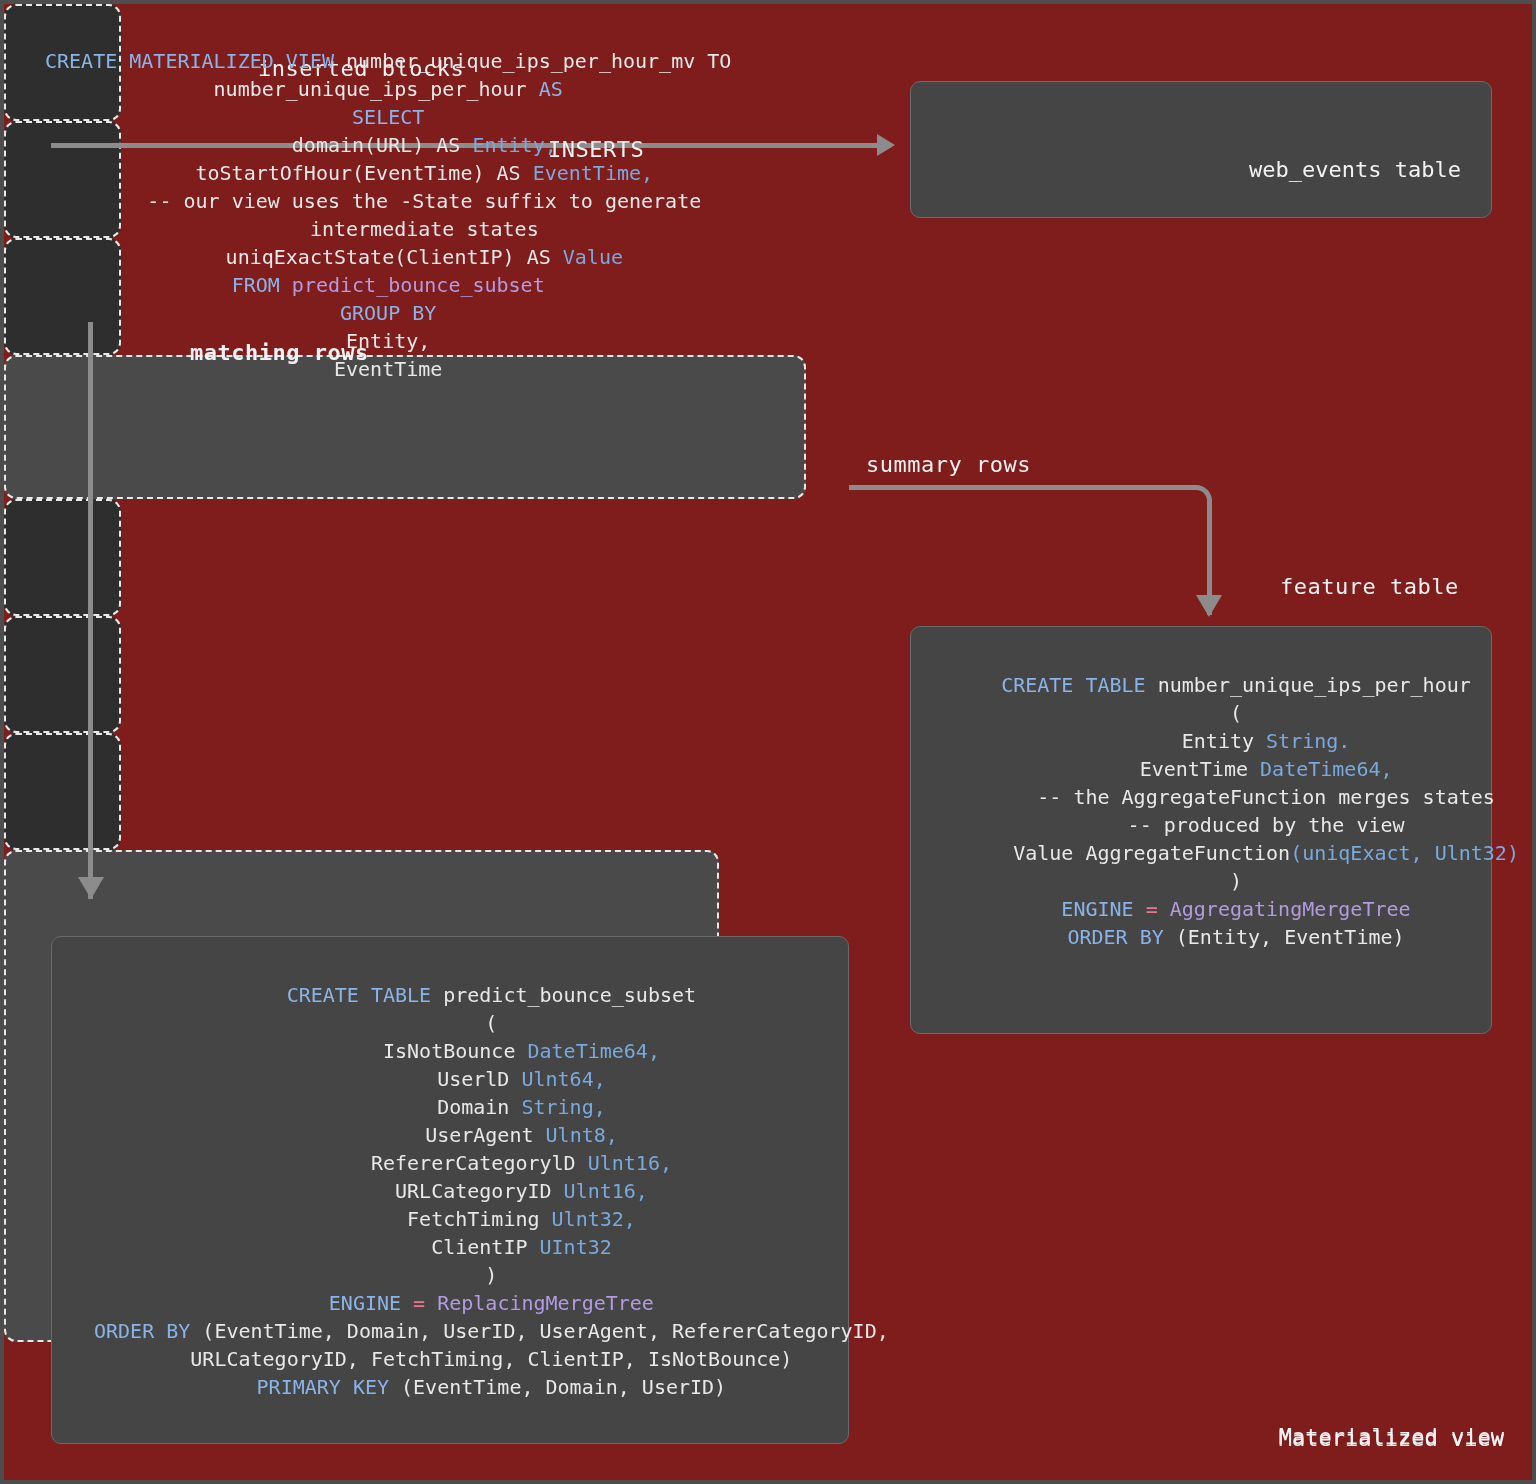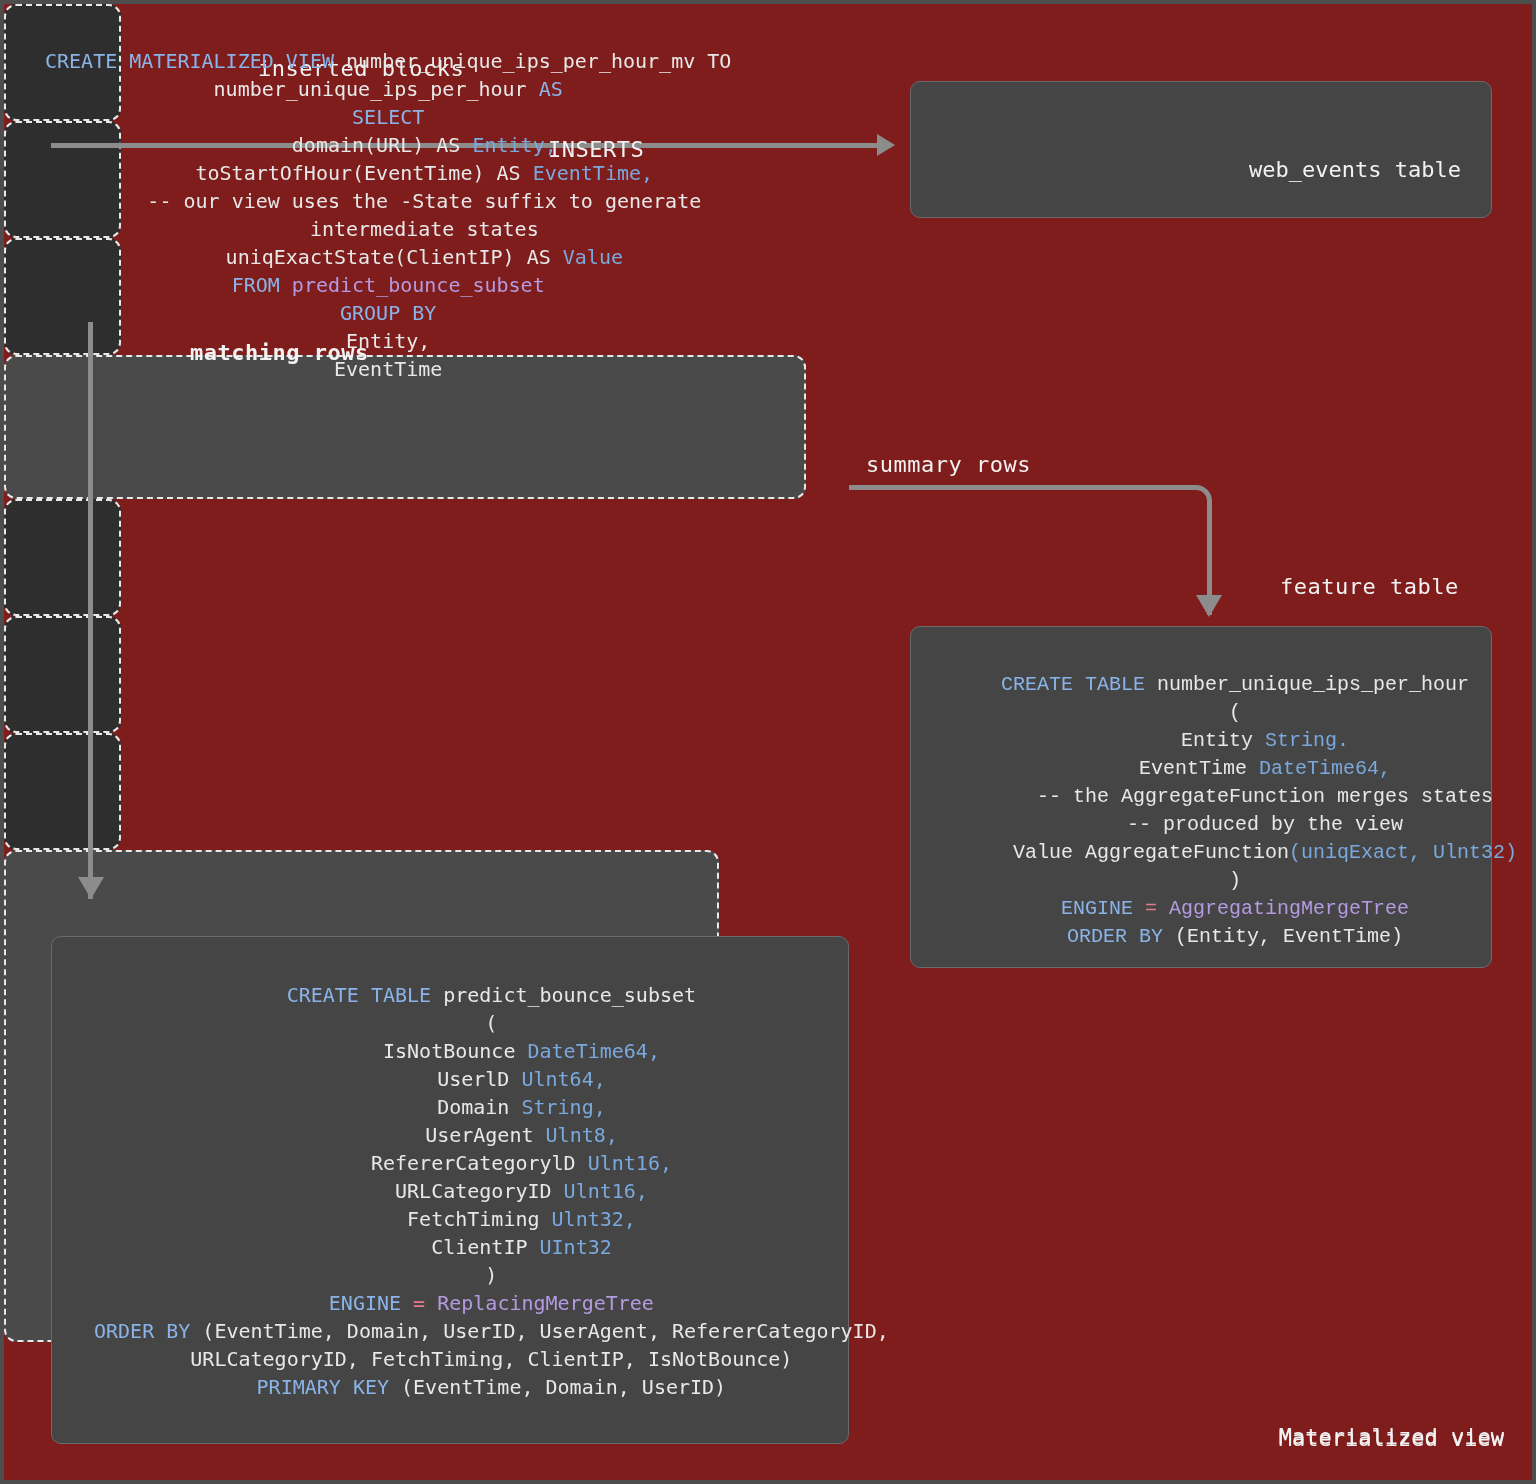--- a/index.html
+++ b/index.html
@@ -143,21 +143,21 @@
     <div class="code" id="mv-code" style="left:41px; top:43px;"><div><span class="kw">CREATE MATERIALIZED VIEW</span><span> number_unique_ips_per_hour_mv TO</span></div><div><span>number_unique_ips_per_hour </span><span class="kw">AS</span></div><div><span class="kw">SELECT</span></div><div><span>      domain(URL) AS </span><span class="type">Entity,</span></div><div><span>      toStartOfHour(EventTime) AS </span><span class="type">EventTime,</span></div><div><span class="cm">      -- our view uses the -State suffix to generate</span></div><div><span class="cm">      intermediate states</span></div><div><span>      uniqExactState(ClientIP) AS </span><span class="type">Value</span></div><div><span class="kw">FROM </span><span class="tbl">predict_bounce_subset</span></div><div><span class="kw">GROUP BY</span></div><div><span>Entity,</span></div><div><span>EventTime</span></div></div>
     <div class="corner-label" style="right:28px; bottom:32px;">Materialized view</div>
   </div>
 
   <div class="label" style="left:862px; top:450px;text-align:right;">summary rows</div>
   <div class="elbow" style="left:845px; top:481px; width:363px; height:130px;"></div>
   <div class="arrow-down" style="left:1192px; top:591px;"></div>
 
   <div class="label" style="left:1276px; top:572px;">feature table</div>
 
-  <div class="box solid-box" style="left:906px; top:622px; width:582px; height:342px;font-family:Liberation Mono, monospace;">
+  <div class="box solid-box" style="left:906px; top:622px; width:582px; height:408px;">
     <div class="code" id="feature-code" style="left:42px; top:44px;"><div><span class="kw">CREATE TABLE</span><span> number_unique_ips_per_hour</span></div><div><span>(</span></div><div><span>     Entity </span><span class="type">String.</span></div><div><span>     EventTime </span><span class="type">DateTime64,</span></div><div><span class="cm">     -- the AggregateFunction merges states</span></div><div><span class="cm">     -- produced by the view</span></div><div><span>     Value AggregateFunction</span><span class="type">(uniqExact, Ulnt32)</span></div><div><span>)</span></div><div><span class="kw">ENGINE</span><span class="op"> = </span><span class="tbl">AggregatingMergeTree</span></div><div><span class="kw">ORDER BY</span><span> (Entity, EventTime)</span></div></div>
   </div>
 
   <div class="box solid-box" style="left:47px; top:932px; width:798px; height:508px;">
     <div class="code" id="source-code" style="left:42px; top:44px;"><div><span class="kw">CREATE TABLE</span><span> predict_bounce_subset</span></div><div><span>(</span></div><div><span>     IsNotBounce </span><span class="type">DateTime64,</span></div><div><span>     UserlD </span><span class="type">Ulnt64,</span></div><div><span>     Domain </span><span class="type">String,</span></div><div><span>     UserAgent </span><span class="type">Ulnt8,</span></div><div><span>     RefererCategorylD </span><span class="type">Ulnt16,</span></div><div><span>     URLCategoryID </span><span class="type">Ulnt16,</span></div><div><span>     FetchTiming </span><span class="type">Ulnt32,</span></div><div><span>     ClientIP </span><span class="type">UInt32</span></div><div><span>)</span></div><div><span class="kw">ENGINE</span><span class="op"> = </span><span class="tbl">ReplacingMergeTree</span></div><div><span class="kw">ORDER BY</span><span> (EventTime, Domain, UserID, UserAgent, RefererCategoryID,</span></div><div><span>URLCategoryID, FetchTiming, ClientIP, IsNotBounce)</span></div><div><span class="kw">PRIMARY KEY</span><span> (EventTime, Domain, UserID)</span></div></div>
   </div>
 
 </div>
 
 </body></html>

